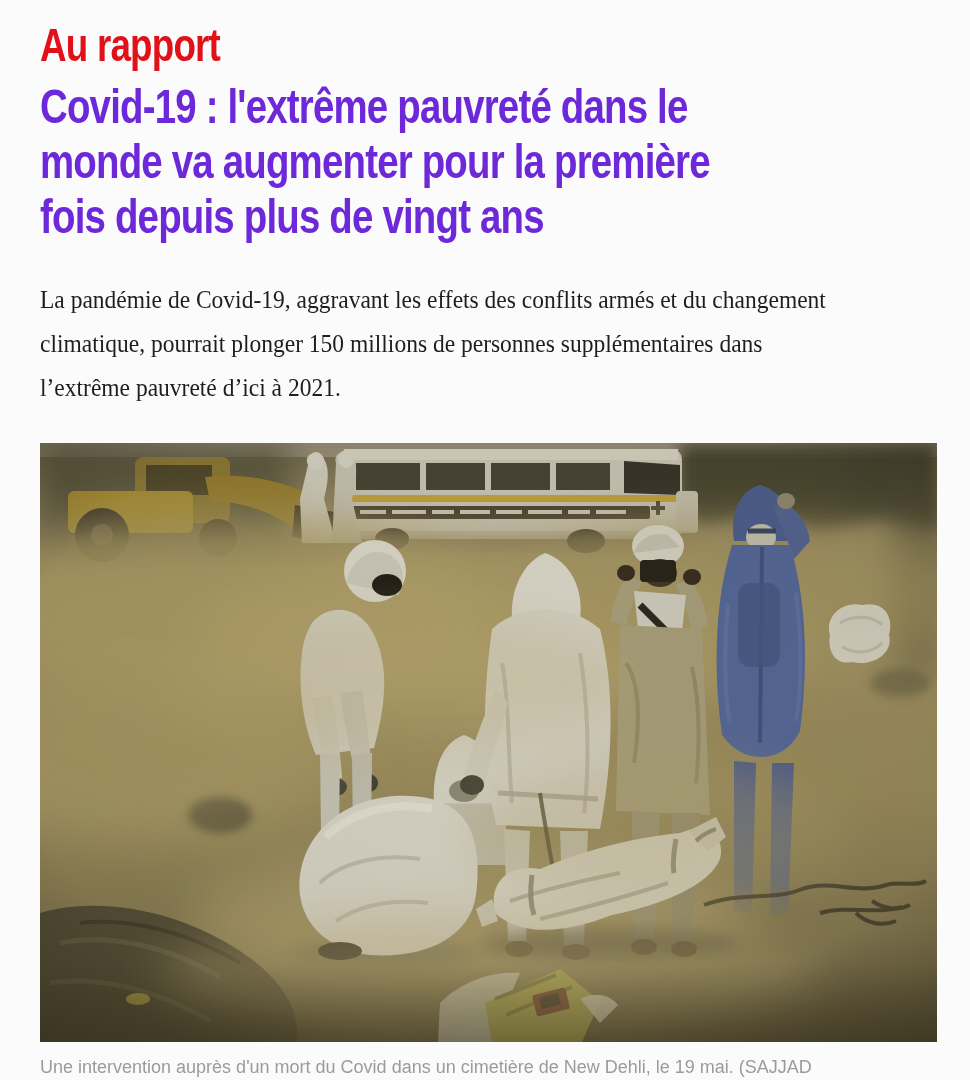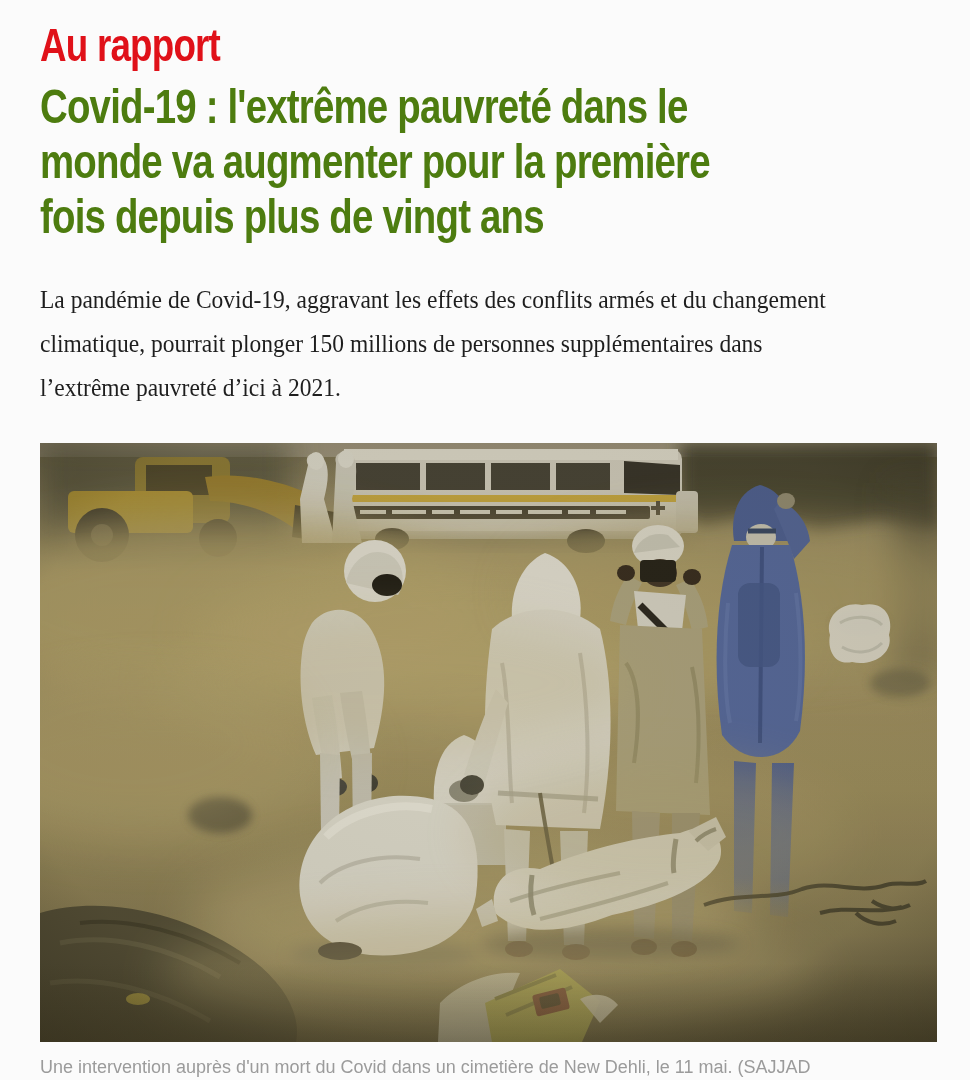--- a/index.html
+++ b/index.html
@@ -27,21 +27,21 @@
     transform-origin: 0 0;
     white-space: nowrap;
   }
   
   .headline {
     margin-top: 10px;
     font-family: "Liberation Sans", sans-serif;
     font-weight: 900;
     font-size: 48px;
     line-height: 55px;
-    color: #4d7c0f;
+    color: #6d28d9;
     letter-spacing: -1px;
   }
   .hl-line {
     display: block;
     transform: scaleX(0.80);
     transform-origin: 0 0;
     white-space: nowrap;
   }
   
   .standfirst {
@@ -329,17 +329,17 @@
         <ellipse cx="360" cy="240" rx="240" ry="70" fill="#b5a470" opacity="0.25" filter="url(#b24)"></ellipse>
       </g>
 
       <rect x="0" y="0" width="897" height="599" fill="#8a7b4e" opacity="0.10"></rect>
       <rect x="0" y="520" width="897" height="79" fill="url(#gBottom)"></rect>
       <rect x="0" y="0" width="897" height="599" fill="url(#gVin)"></rect>
     </svg>
   </figure>
 
   <figcaption class="caption">
-    <span class="cap-line">Une intervention auprès d'un mort du Covid dans un cimetière de New Dehli, le 11 mai. (SAJJAD</span>
+    <span class="cap-line">Une intervention auprès d'un mort du Covid dans un cimetière de New Dehli, le 19 mai. (SAJJAD</span>
     <span class="cap-line">HUSSAIN/Photo Sajjad Hussain. AFP)</span>
   </figcaption>
 
 </article>
 
 </body></html>

